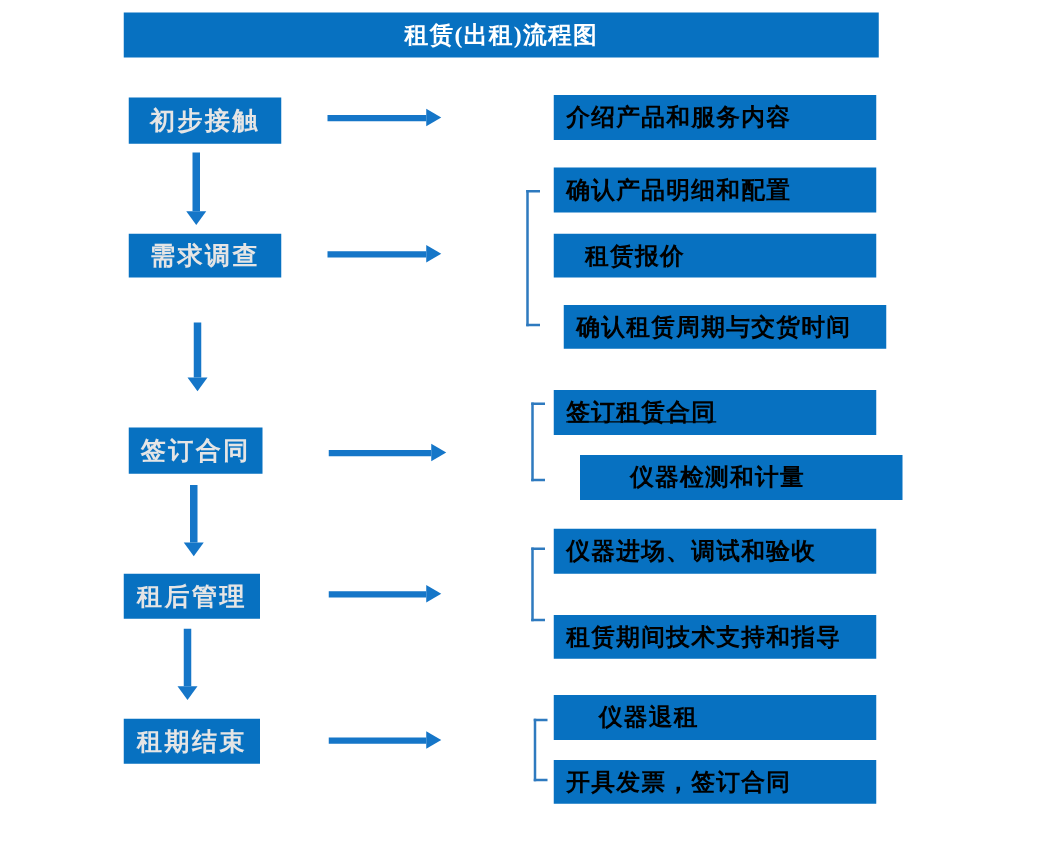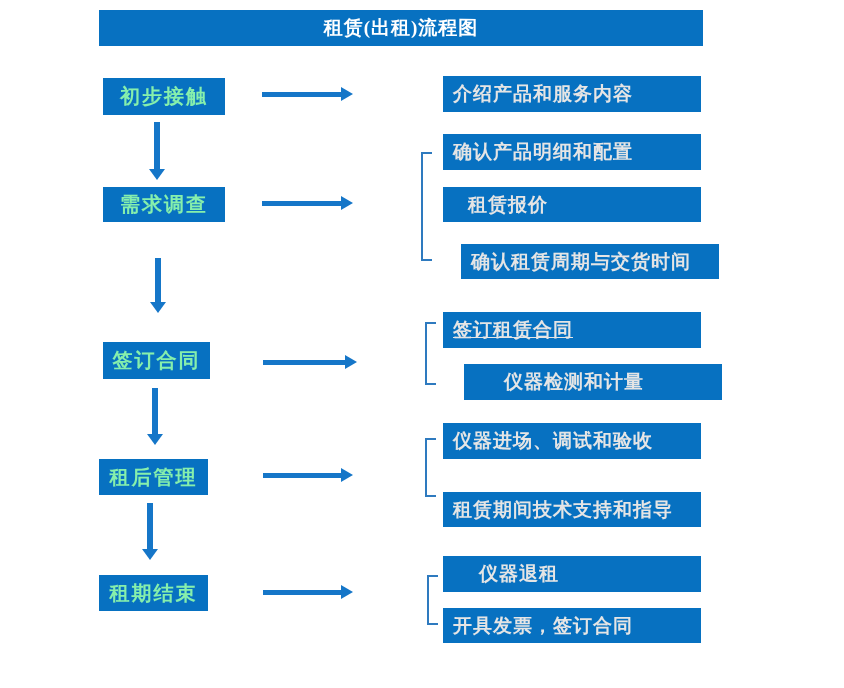--- a/index.html
+++ b/index.html
@@ -11,26 +11,26 @@
     overflow:hidden;
     border-radius:27px;
   }
   .title-banner{
     position:absolute;left:99px;top:10px;width:604px;height:36px;
     background:#0771c1;color:#ffffff;
     display:flex;align-items:center;justify-content:center;
     font-size:19px;font-weight:bold;letter-spacing:1px;
   }
   .lbox{
-    position:absolute;background:#0771c1;color:#86efac;
+    position:absolute;background:#0771c1;color:#e5e5e5;
     display:flex;align-items:center;justify-content:center;
     font-size:20px;font-weight:bold;letter-spacing:2px;
   }
   .rbox{
-    position:absolute;background:#0771c1;color:#e5e5e5;
+    position:absolute;background:#0771c1;color:#000000;
     width:258px;height:36px;
     display:flex;align-items:center;
     padding-left:10px;box-sizing:border-box;
     font-size:19px;font-weight:bold;letter-spacing:1px;
   }
   .varrow{position:absolute;width:16px;display:flex;flex-direction:column;align-items:center;}
   .varrow .shaft{width:6px;background:#1576c8;}
   .varrow .head{
     width:0;height:0;
     border-left:8px solid transparent;border-right:8px solid transparent;
@@ -120,21 +120,21 @@
 
   <div class="rbox" style="left:443px;top:76px;">
     <span>介绍产品和服务内容</span>
   </div>
   <div class="rbox" style="left:443px;top:134px;">
     <span>确认产品明细和配置</span>
   </div>
   <div class="rbox" style="left:443px;top:187px;height:35px;padding-left:25px;">
     <span>租赁报价</span>
   </div>
-  <div class="rbox" style="left:461px;top:244px;height:35px;">
+  <div class="rbox" style="left:451px;top:244px;height:35px;">
     <span>确认租赁周期与交货时间</span>
   </div>
   <div class="rbox" style="left:443px;top:312px;text-decoration:underline;">
     <span>签订租赁合同</span>
   </div>
   <div class="rbox" style="left:464px;top:364px;padding-left:40px;">
     <span>仪器检测和计量</span>
   </div>
   <div class="rbox" style="left:443px;top:423px;">
     <span>仪器进场、调试和验收</span>

